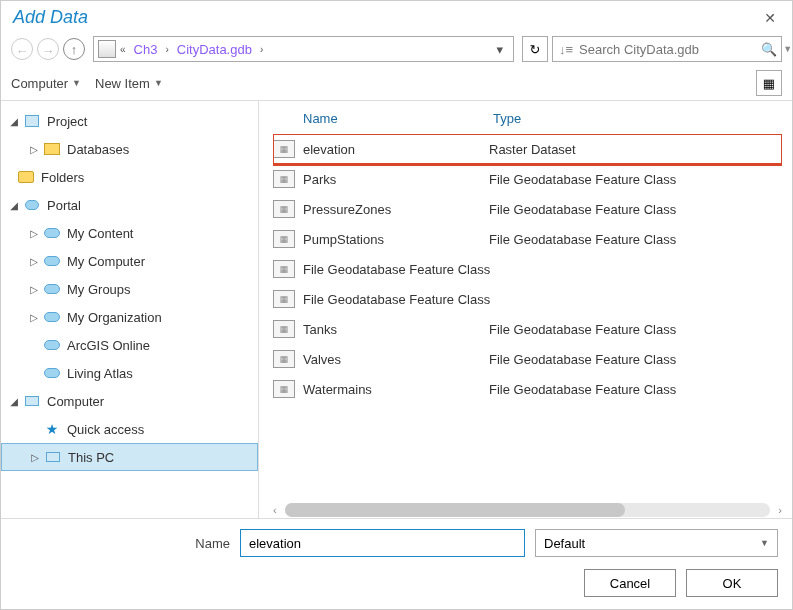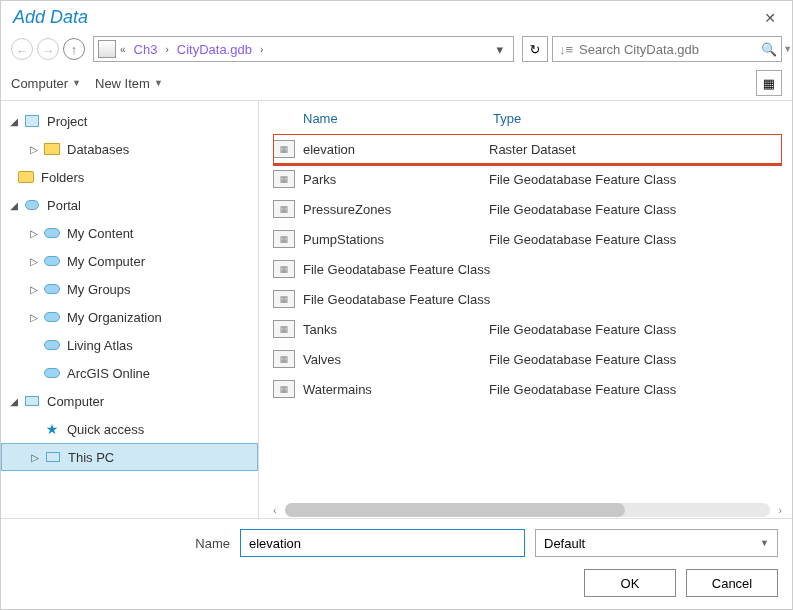--- a/index.html
+++ b/index.html
@@ -159,28 +159,28 @@
         <span class="tree-icon">
           <span class="cloud-ico"></span>
         </span>
         <span class="tree-label">My Organization</span>
       </div>
     <div class="tree-row" style="padding-left:26px">
         <span class="expander"></span>
         <span class="tree-icon">
           <span class="cloud-ico"></span>
         </span>
+        <span class="tree-label">ArcGIS Online</span>
+      </div>
+    <div class="tree-row" style="padding-left:26px">
+        <span class="expander"></span>
+        <span class="tree-icon">
+          <span class="cloud-ico"></span>
+        </span>
         <span class="tree-label">Living Atlas</span>
-      </div>
-    <div class="tree-row" style="padding-left:26px">
-        <span class="expander"></span>
-        <span class="tree-icon">
-          <span class="cloud-ico"></span>
-        </span>
-        <span class="tree-label">ArcGIS Online</span>
       </div>
     <div class="tree-row" style="padding-left:6px">
         <span class="expander">◢</span>
         <span class="tree-icon">
           <span class="pc-ico"></span>
         </span>
         <span class="tree-label">Computer</span>
       </div>
     <div class="tree-row" style="padding-left:26px">
         <span class="expander"></span>
@@ -261,16 +261,16 @@
 <div class="bottom-area">
   <div class="name-row">
     <div class="name-label">Name</div>
     <input class="name-input" value="elevation" style="">
     <div class="filter-select">
       <span>Default</span>
       <span style="font-size:9px;color:#666">▼</span>
     </div>
   </div>
   <div class="btn-row">
+    <button class="btn">Cancel</button>
     <button class="btn">OK</button>
-    <button class="btn">Cancel</button>
   </div>
 </div>
 
 </body></html>

